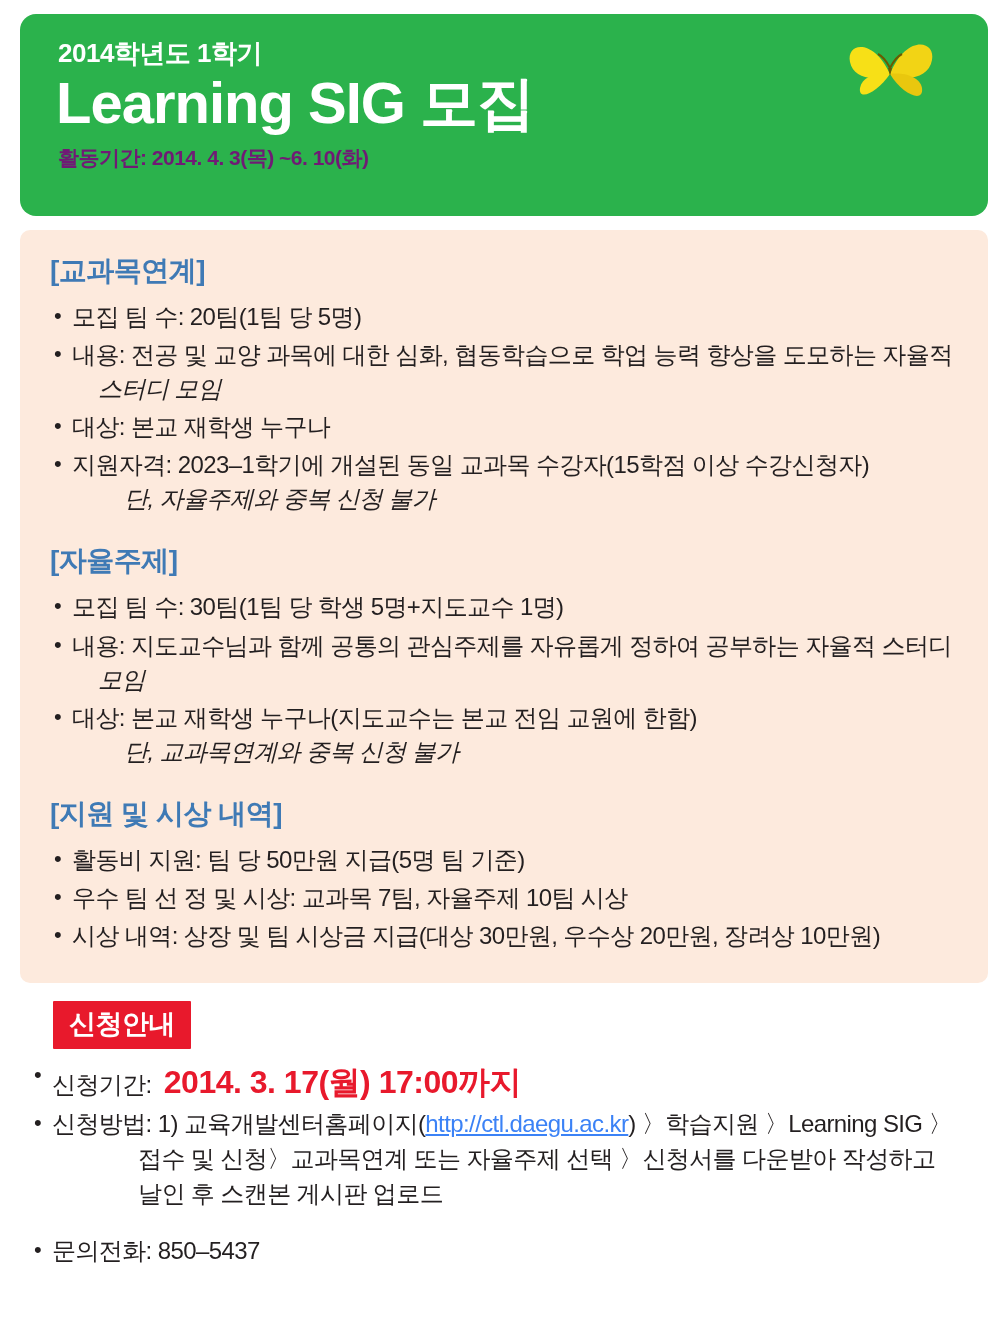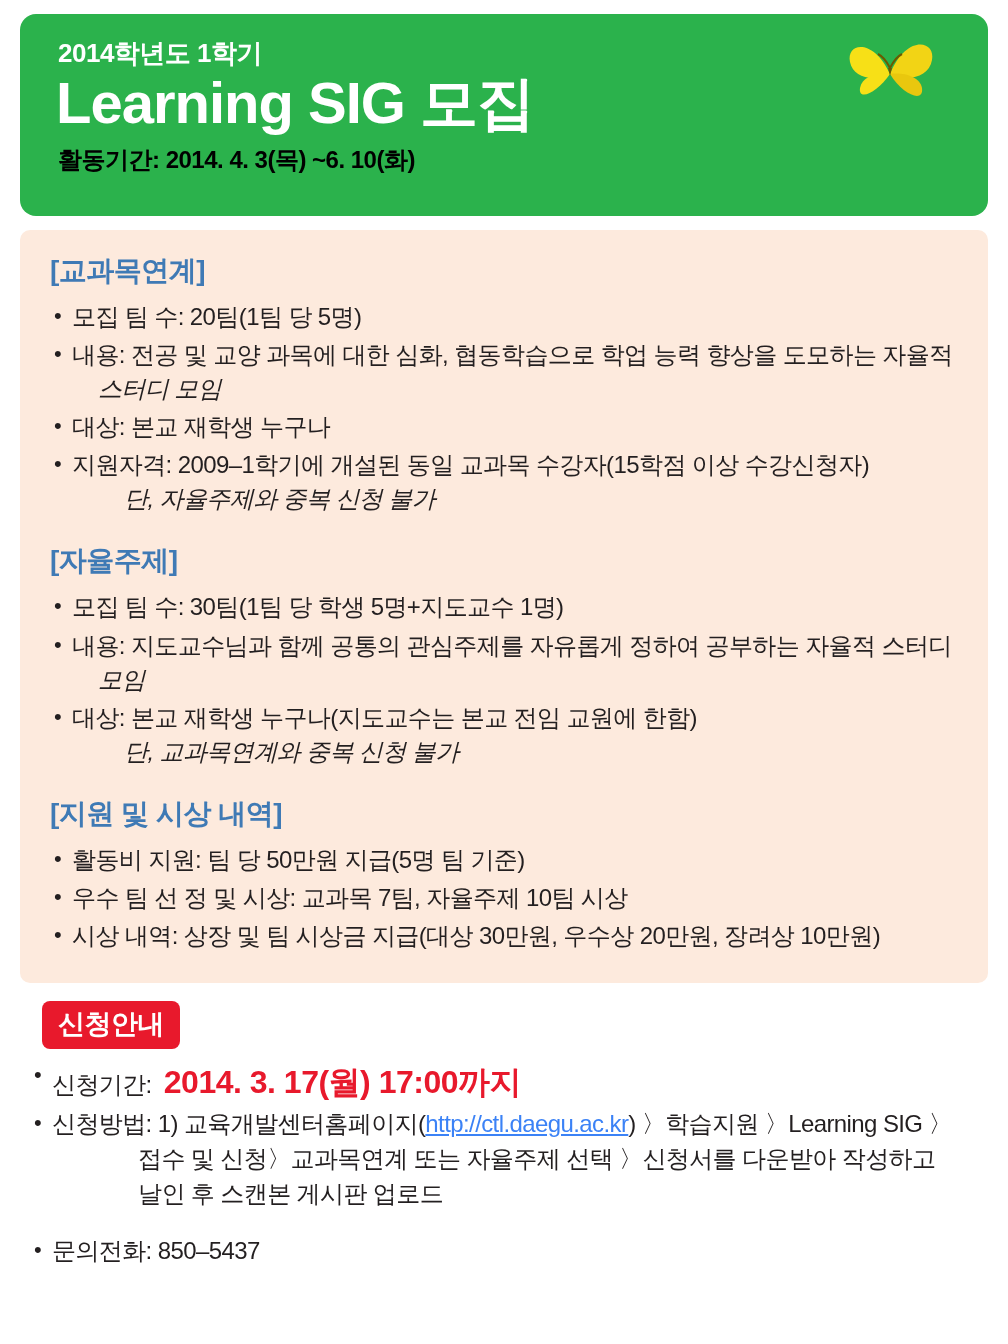--- a/index.html
+++ b/index.html
@@ -42,22 +42,22 @@
   }
   .header-title {
     color: #ffffff;
     font-size: 58px;
     font-weight: bold;
     letter-spacing: -1px;
     line-height: 1.05;
     margin: 2px 0 0 6px;
   }
   .header-period {
-    color: #000000;
-    font-size: 24px;
+    color: #701a75;
+    font-size: 21px;
     font-weight: bold;
     letter-spacing: -0.5px;
     margin: 10px 0 16px 8px;
   }
   .butterfly {
     position: absolute;
     right: 48px;
     top: 18px;
     width: 96px;
     height: 84px;
@@ -119,23 +119,23 @@
     margin-top: 18px;
     padding: 0 6px 0 6px;
   }
   .apply-badge {
     display: inline-block;
     background: #e8192c;
     color: #ffffff;
     font-size: 27px;
     font-weight: bold;
     letter-spacing: -0.5px;
-    border-radius: 8px;
+    border-radius: 1px;
     padding: 5px 16px 7px 16px;
-    margin-left: 16px;
+    margin-left: 27px;
   }
   ul.apply-list {
     list-style: none;
     margin: 10px 0 0 0;
     padding: 0;
   }
   ul.apply-list > li {
     position: relative;
     padding-left: 26px;
     font-size: 24px;
@@ -206,21 +206,21 @@
           <span>모집 팀 수: 20팀(1팀 당 5명)</span>
         </li>
         <li>
           <span>내용: 전공 및 교양 과목에 대한 심화, 협동학습으로 학업 능력 향상을 도모하는 자율적</span>
           <span class="cont indent-small">스터디 모임</span>
         </li>
         <li>
           <span>대상: 본교 재학생 누구나</span>
         </li>
         <li>
-          <span>지원자격: 2009–1학기에 개설된 동일 교과목 수강자(15학점 이상 수강신청자)</span>
+          <span>지원자격: 2023–1학기에 개설된 동일 교과목 수강자(15학점 이상 수강신청자)</span>
           <span class="cont">단, 자율주제와 중복 신청 불가</span>
         </li>
       </ul>
     </div>
 
     <div class="section">
       <div class="section-title">[자율주제]</div>
       <ul class="bullets">
         <li>
           <span>모집 팀 수: 30팀(1팀 당 학생 5명+지도교수 1명)</span>

